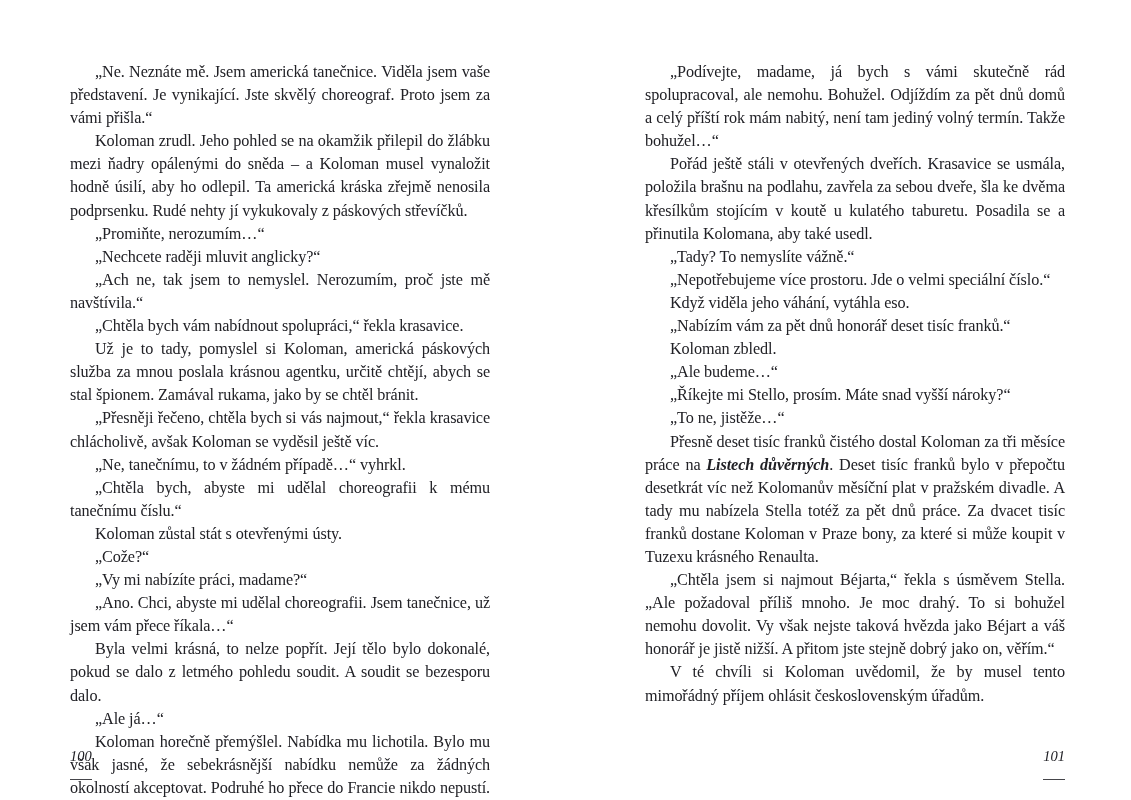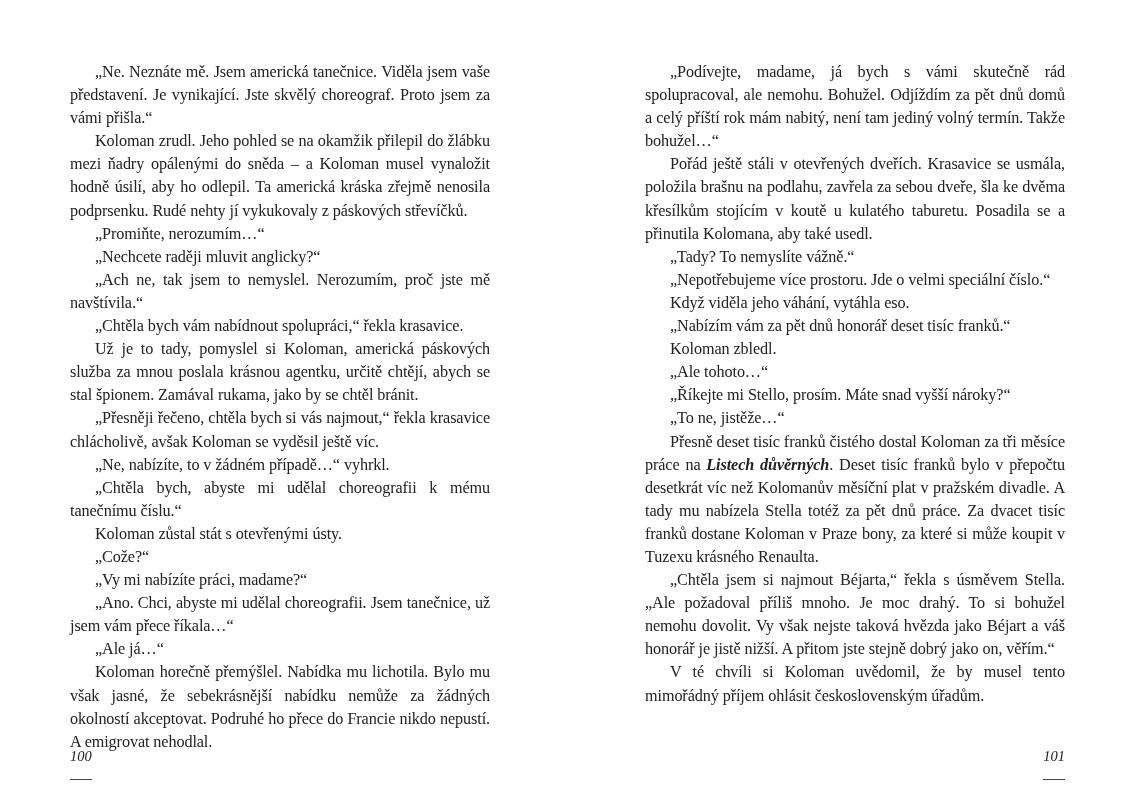--- a/index.html
+++ b/index.html
@@ -69,44 +69,45 @@
   <section class="page page--left">
     <div class="page-text">
         <p class="para"><span>„Ne. Neznáte mě. Jsem americká tanečnice. Viděla jsem vaše představení. Je vynikající. Jste skvělý choreograf. Proto jsem za vámi přišla.“</span></p>
         <p class="para"><span>Koloman zrudl. Jeho pohled se na okamžik přilepil do žlábku mezi ňadry opálenými do sněda – a Koloman musel vynaložit hodně úsilí, aby ho odlepil. Ta americká kráska zřejmě nenosila podprsenku. Rudé nehty jí vykukovaly z páskových střevíčků.</span></p>
         <p class="para"><span>„Promiňte, nerozumím…“</span></p>
         <p class="para"><span>„Nechcete raději mluvit anglicky?“</span></p>
         <p class="para"><span>„Ach ne, tak jsem to nemyslel. Nerozumím, proč jste mě navštívila.“</span></p>
         <p class="para"><span>„Chtěla bych vám nabídnout spolupráci,“ řekla krasavice.</span></p>
         <p class="para"><span>Už je to tady, pomyslel si Koloman, americká páskových služba za mnou poslala krásnou agentku, určitě chtějí, abych se stal špionem. Zamával rukama, jako by se chtěl bránit.</span></p>
         <p class="para"><span>„Přesněji řečeno, chtěla bych si vás najmout,“ řekla krasavice chlácholivě, avšak Koloman se vyděsil ještě víc.</span></p>
-        <p class="para"><span>„Ne, nabízíte, to v žádném případě…“ vyhrkl.</span></p>
+        <p class="para"><span>„Ne, tanečnímu, to v žádném případě…“ vyhrkl.</span></p>
         <p class="para"><span>„Chtěla bych, abyste mi udělal choreografii k mému tanečnímu číslu.“</span></p>
         <p class="para"><span>Koloman zůstal stát s otevřenými ústy.</span></p>
         <p class="para"><span>„Cože?“</span></p>
         <p class="para"><span>„Vy mi nabízíte práci, madame?“</span></p>
         <p class="para"><span>„Ano. Chci, abyste mi udělal choreografii. Jsem tanečnice, už jsem vám přece říkala…“</span></p>
+        <p class="para"><span>Byla velmi krásná, to nelze popřít. Její tělo bylo dokonalé, pokud se dalo z letmého pohledu soudit. A soudit se bezesporu dalo.</span></p>
         <p class="para"><span>„Ale já…“</span></p>
         <p class="para"><span>Koloman horečně přemýšlel. Nabídka mu lichotila. Bylo mu však jasné, že sebekrásnější nabídku nemůže za žádných okolností akceptovat. Podruhé ho přece do Francie nikdo nepustí. A emigrovat nehodlal.</span></p>
       </div>
     <footer class="page-footer">
       <span class="pagenum">100</span>
     </footer>
   </section>
 
   <section class="page page--right">
     <div class="page-text">
         <p class="para"><span>„Podívejte, madame, já bych s vámi skutečně rád spolupracoval, ale nemohu. Bohužel. Odjíždím za pět dnů domů a celý příští rok mám nabitý, není tam jediný volný termín. Takže bohužel…“</span></p>
         <p class="para"><span>Pořád ještě stáli v otevřených dveřích. Krasavice se usmála, položila brašnu na podlahu, zavřela za sebou dveře, šla ke dvěma křesílkům stojícím v koutě u kulatého taburetu. Posadila se a přinutila Kolomana, aby také usedl.</span></p>
         <p class="para"><span>„Tady? To nemyslíte vážně.“</span></p>
         <p class="para"><span>„Nepotřebujeme více prostoru. Jde o velmi speciální číslo.“</span></p>
         <p class="para"><span>Když viděla jeho váhání, vytáhla eso.</span></p>
         <p class="para"><span>„Nabízím vám za pět dnů honorář deset tisíc franků.“</span></p>
         <p class="para"><span>Koloman zbledl.</span></p>
-        <p class="para"><span>„Ale tohoto…“</span></p>
+        <p class="para"><span>„Ale budeme…“</span></p>
         <p class="para"><span>„Říkejte mi Stello, prosím. Máte snad vyšší nároky?“</span></p>
         <p class="para"><span>„To ne, jistěže…“</span></p>
         <p class="para"><span>Přesně deset tisíc franků čistého dostal Koloman za tři měsíce práce na </span><em>Listech důvěrných</em><span>. Deset tisíc franků bylo v přepočtu desetkrát víc než Kolomanův měsíční plat v pražském divadle. A tady mu nabízela Stella totéž za pět dnů práce. Za dvacet tisíc franků dostane Koloman v Praze bony, za které si může koupit v Tuzexu krásného Renaulta.</span></p>
         <p class="para"><span>„Chtěla jsem si najmout Béjarta,“ řekla s úsměvem Stella. „Ale požadoval příliš mnoho. Je moc drahý. To si bohužel nemohu dovolit. Vy však nejste taková hvězda jako Béjart a váš honorář je jistě nižší. A přitom jste stejně dobrý jako on, věřím.“</span></p>
         <p class="para"><span>V té chvíli si Koloman uvědomil, že by musel tento mimořádný příjem ohlásit československým úřadům.</span></p>
       </div>
     <footer class="page-footer">
       <span class="pagenum">101</span>
     </footer>
   </section>

